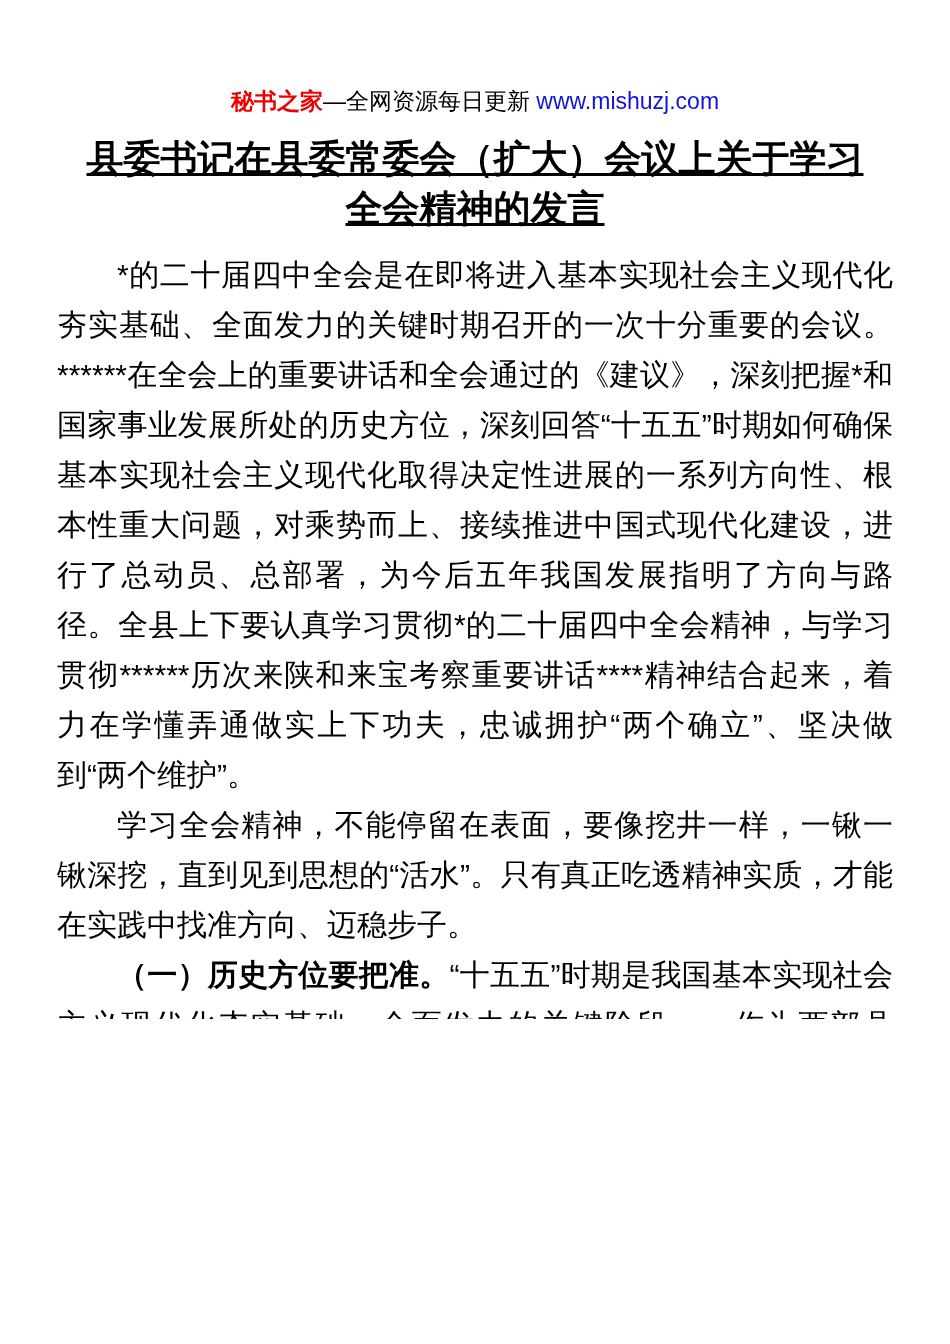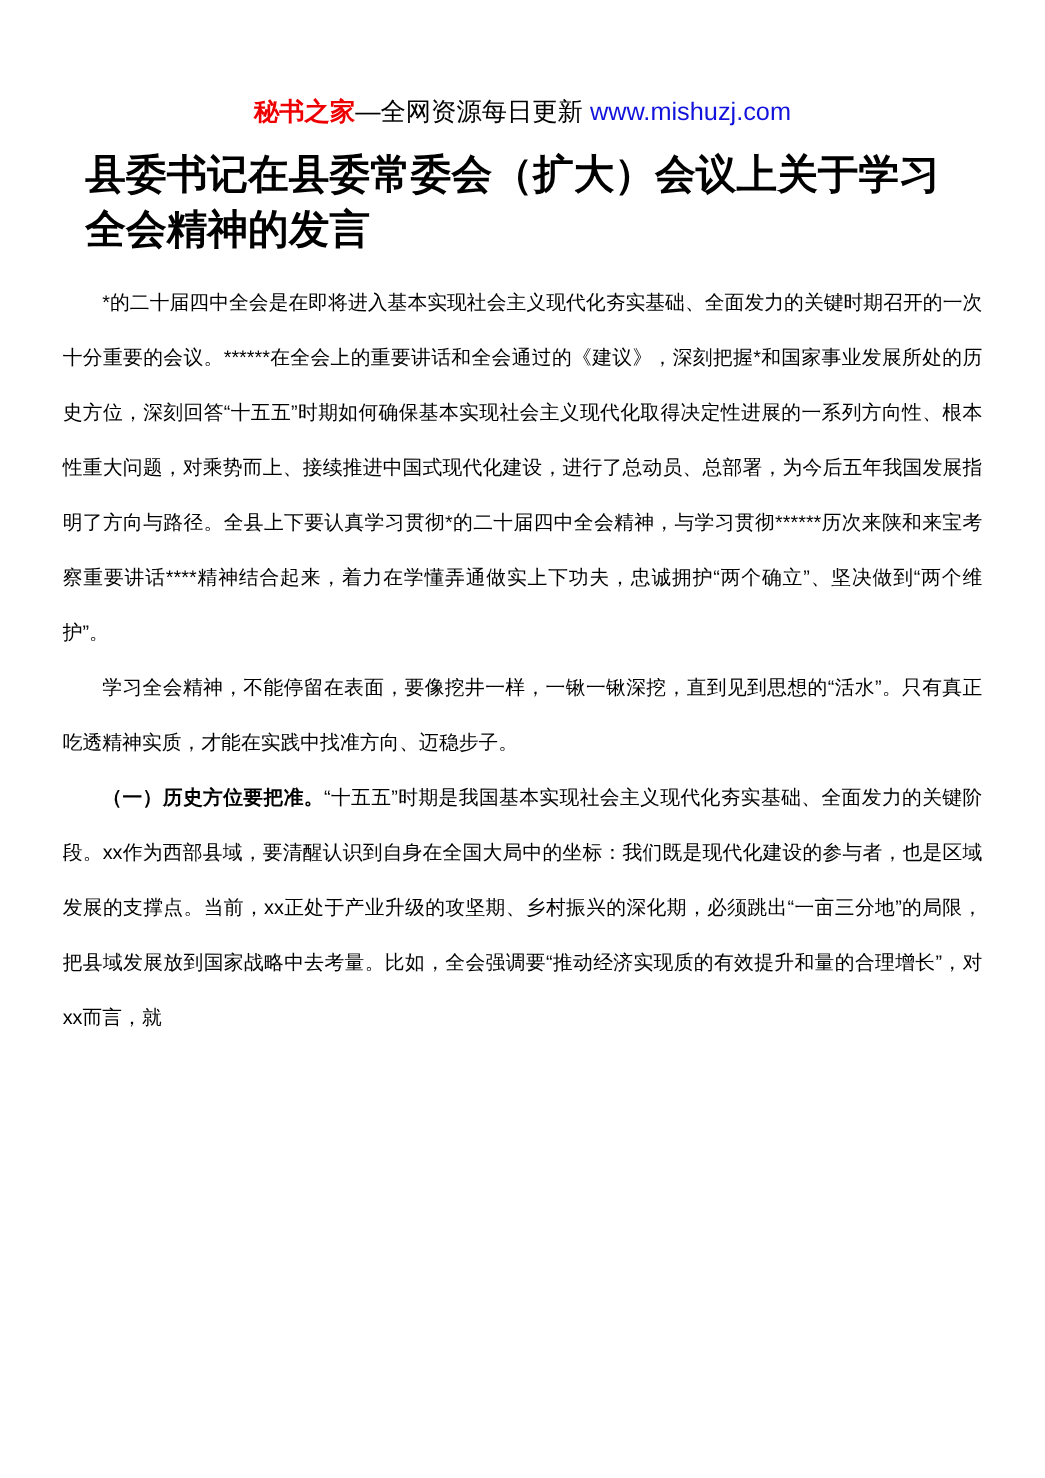--- a/index.html
+++ b/index.html
@@ -24,25 +24,26 @@
   }
   .site-name { font-weight: 700; color: #ee0000; }
   .site-tagline { color: #000000; }
   .site-url { color: #1212dd; text-decoration: none; cursor: pointer; }
   .doc-title {
     width: 795px;
     margin: 0 auto 16px auto;
     font-size: 37px;
     line-height: 50px;
     font-weight: 700;
-    text-align: left;
+    text-align: center;
     color: #000000;
+    text-decoration: underline;
   }
   .doc-body {
-    font-size: 18px;
+    font-size: 30px;
     line-height: 50px;
     text-align: justify;
   }
   .doc-body p { margin: 0; text-indent: 2em; }
   .bold { font-weight: 700; }
 </style>
 </head>
 <body>
 
 <div class="page">

